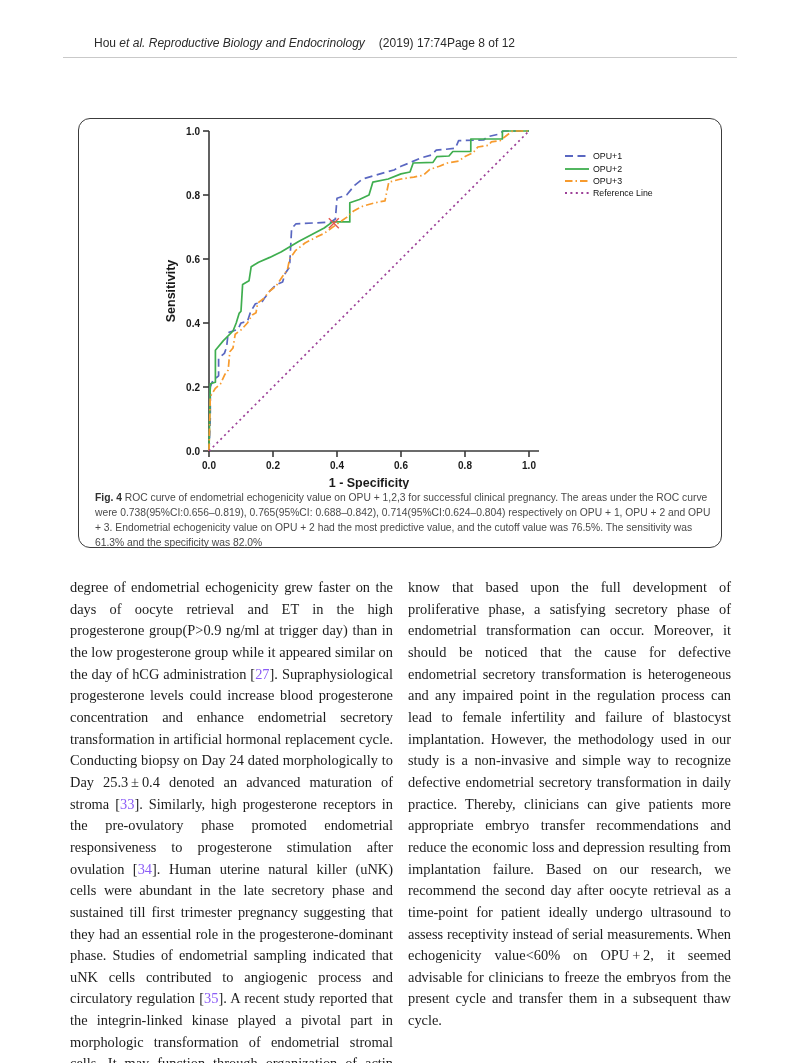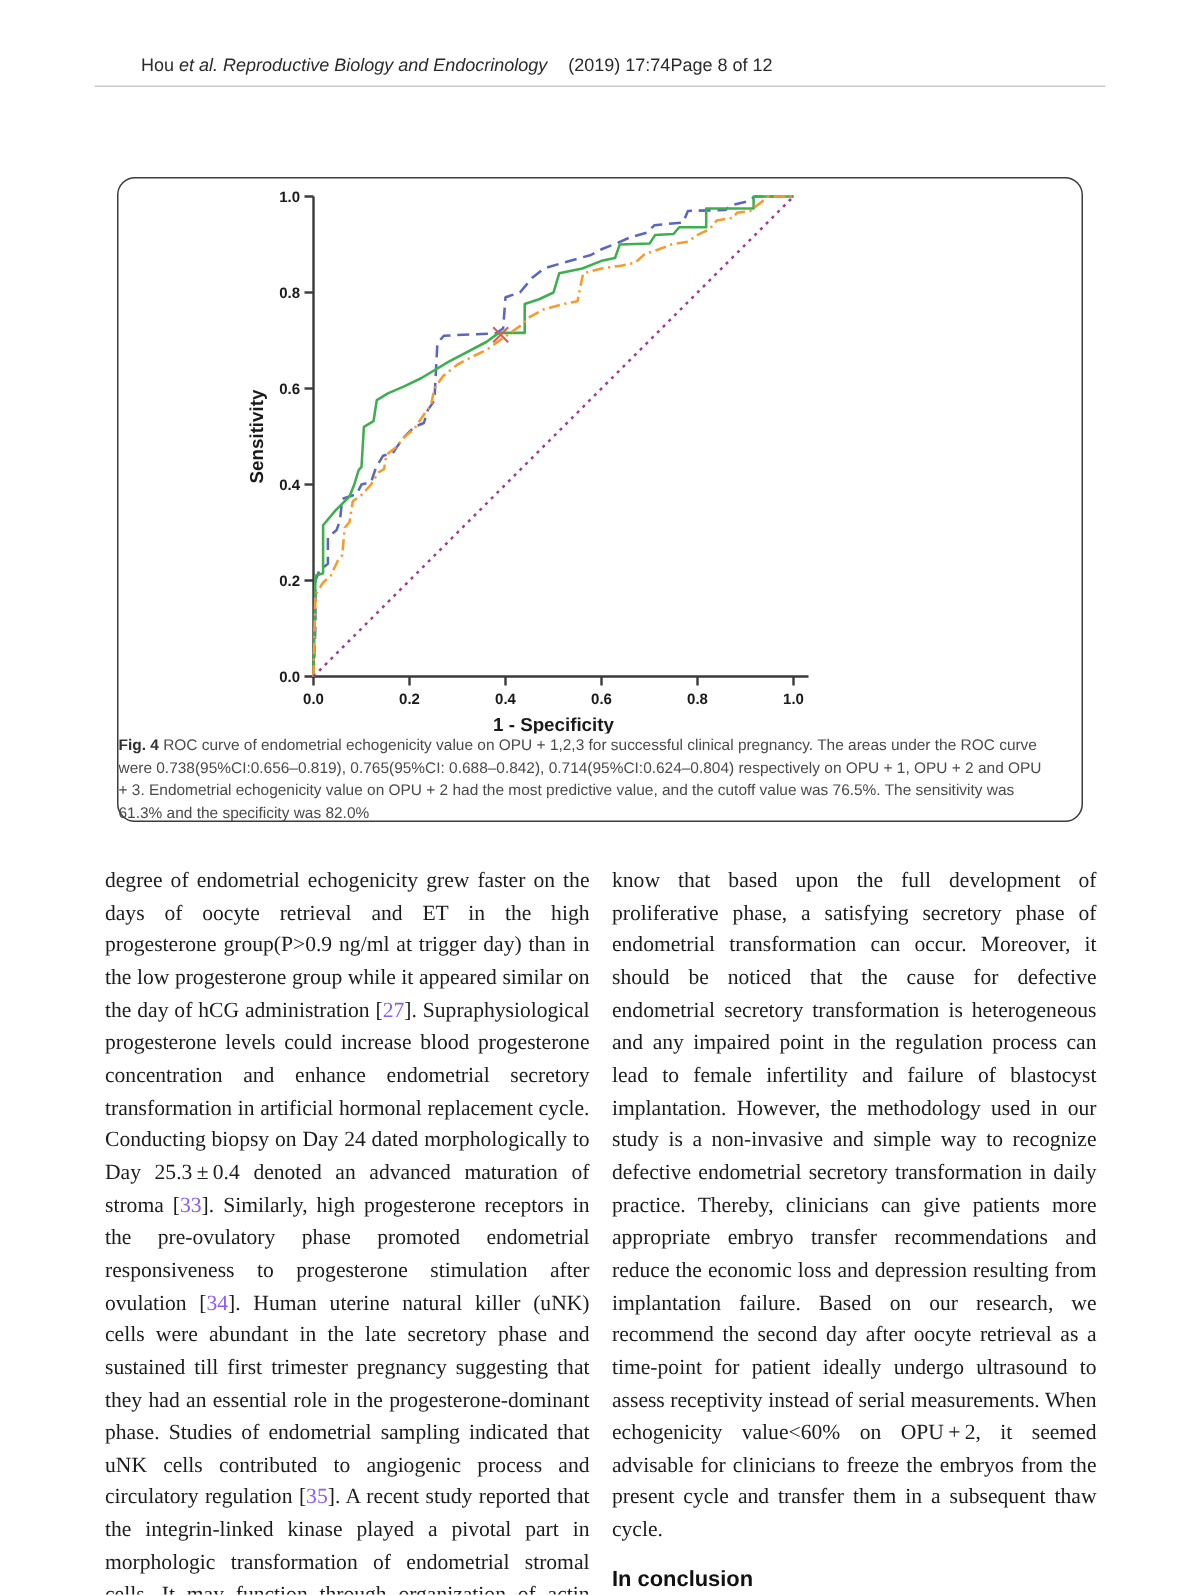--- a/index.html
+++ b/index.html
@@ -23,21 +23,21 @@
   .figure-panel { position:absolute; left:78px; top:118px; width:644px; height:430px;
     box-sizing:border-box; border:1.5px solid #3c3c3c; border-radius:12px; background:#fff; }
   #roc-svg { position:absolute; left:0; top:0; }
   #roc-svg text { font-family:"Liberation Sans", sans-serif; fill:#1a1a1a; }
 
   .legend { position:absolute; left:486px; top:31px; }
   .lg-item { display:flex; align-items:center; height:12.4px; }
   .lg-item svg { margin-right:4px; flex:0 0 auto; }
   .lg-item .lg-label { font-size:8.8px; color:#111; white-space:nowrap; }
 
-  .caption { position:absolute; left:0; top:372px; width:624px; margin:0;
+  .caption { position:absolute; left:16px; top:372px; width:624px; margin:0;
     font-size:10.3px; line-height:14.9px; color:#4a4a4a; text-align:left; }
   .caption b { color:#303030; }
 
   
   .col { position:absolute; top:577px; width:323px;
     font-family:"Liberation Serif", serif; font-size:14.4px; line-height:21.65px;
     text-align:justify; color:#1c1c1c; }
   #col1 { left:70px; }
   #col2 { left:408px; }
   .col p { margin:0; }
@@ -93,26 +93,51 @@
         <text x="290" y="368" text-anchor="middle" font-size="12.5" font-weight="bold">1 - Specificity</text>
         <polyline points="130.0,332.0 131.3,298.4 131.3,268.0 133.8,261.6 139.6,256.8 139.6,239.2 145.4,234.4 147.6,228.0 149.2,213.6 158.8,210.4 162.0,204.0 168.4,202.4 171.6,192.8 176.4,184.8 182.8,183.2 186.0,178.4 190.8,172.0 197.2,165.6 203.6,163.0 206.2,154.4 210.6,148.0 212.6,109.6 217.0,104.8 251.6,103.2 256.4,100.0 258.0,79.2 267.6,76.0 275.6,66.4 283.6,60.0 296.4,56.2 307.6,53.0 315.0,51.0 322.0,47.2 331.6,43.4 341.2,39.2 352.4,36.0 357.2,31.2 376.4,29.3 379.6,21.6 404.6,21.0 408.4,17.8 419.6,15.2 424.4,12.0 450.0,12.0" fill="none" stroke="#5a67c1" stroke-width="1.7" stroke-linejoin="round" stroke-linecap="butt" stroke-dasharray="8 4.5"></polyline>
         <polyline points="130.0,332.0 131.3,264.8 136.4,263.2 136.4,231.2 144.4,221.6 154.0,212.0 157.2,204.0 160.1,194.4 162.0,192.2 163.6,165.6 170.0,161.8 172.2,147.7 179.6,143.2 190.8,138.4 202.0,133.0 219.6,122.4 245.2,109.0 253.5,102.9 270.8,102.9 270.8,83.7 280.4,80.5 290.0,76.0 293.8,63.2 309.2,60.0 322.0,54.9 331.0,53.0 334.2,44.0 354.0,43.4 357.8,37.6 370.0,37.0 373.8,32.5 391.8,32.5 391.8,20.0 423.4,20.0 423.4,12.0 450.0,12.0" fill="none" stroke="#3fae4f" stroke-width="1.7" stroke-linejoin="round" stroke-linecap="butt"></polyline>
         <polyline points="130.0,332.0 131.3,277.6 136.4,269.3 141.5,264.8 146.0,255.2 149.2,251.0 150.8,232.8 154.0,229.0 156.2,215.2 162.0,211.0 168.4,204.0 173.2,196.0 177.0,193.8 178.6,184.2 184.4,179.7 190.8,172.0 197.2,166.9 203.6,157.3 208.4,150.9 210.6,140.0 216.4,131.7 226.0,124.0 235.6,118.9 245.2,114.4 254.8,107.4 261.2,102.9 267.6,98.4 274.6,92.0 283.6,87.2 296.4,83.7 306.0,81.8 307.9,72.2 309.8,63.2 322.0,60.0 334.8,58.1 344.4,56.2 350.8,50.4 360.4,47.2 368.4,44.0 379.6,42.1 386.0,37.6 394.0,33.8 398.8,28.0 410.0,26.1 412.2,22.9 421.2,21.6 427.6,16.5 433.4,12.0 450.0,12.0" fill="none" stroke="#f79b2e" stroke-width="1.7" stroke-linejoin="round" stroke-linecap="butt" stroke-dasharray="7.5 3 1.5 3"></polyline>
         <polyline points="130.0,332.0 450.0,12.0" fill="none" stroke="#9c3f97" stroke-width="1.7" stroke-linejoin="round" stroke-linecap="butt" stroke-dasharray="2 3.4"></polyline>
         <g stroke="#e4584f" stroke-width="1.4">
           <line x1="249.8" y1="99.16000000000003" x2="259.8" y2="109.16000000000003"></line>
           <line x1="249.8" y1="109.16000000000003" x2="259.8" y2="99.16000000000003"></line>
         </g>
       </svg>
+    <div class="legend" id="legend">
+        <div class="lg-item">
+          <svg width="24" height="8">
+            <line x1="0" y1="4" x2="24" y2="4" stroke="#5a67c1" stroke-width="1.8" stroke-dasharray="8 4.5"></line>
+          </svg>
+          <span class="lg-label">OPU+1</span>
+        </div>
+        <div class="lg-item">
+          <svg width="24" height="8">
+            <line x1="0" y1="4" x2="24" y2="4" stroke="#3fae4f" stroke-width="1.8"></line>
+          </svg>
+          <span class="lg-label">OPU+2</span>
+        </div>
+        <div class="lg-item">
+          <svg width="24" height="8">
+            <line x1="0" y1="4" x2="24" y2="4" stroke="#f79b2e" stroke-width="1.8" stroke-dasharray="7.5 3 1.5 3"></line>
+          </svg>
+          <span class="lg-label">OPU+3</span>
+        </div>
+        <div class="lg-item">
+          <svg width="24" height="8">
+            <line x1="0" y1="4" x2="24" y2="4" stroke="#9c3f97" stroke-width="1.8" stroke-dasharray="2 3.4"></line>
+          </svg>
+          <span class="lg-label">Reference Line</span>
+        </div>
+      </div>
     <p class="caption"><b>Fig. 4</b><span> ROC curve of endometrial echogenicity value on OPU + 1,2,3 for successful clinical pregnancy. The areas under the ROC curve were 0.738(95%CI:0.656–0.819), 0.765(95%CI: 0.688–0.842), 0.714(95%CI:0.624–0.804) respectively on OPU + 1, OPU + 2 and OPU + 3. Endometrial echogenicity value on OPU + 2 had the most predictive value, and the cutoff value was 76.5%. The sensitivity was 61.3% and the specificity was 82.0%</span></p>
   </section>
 
   <section class="col" id="col1">
     <p>degree of endometrial echogenicity grew faster on the days of oocyte retrieval and ET in the high progesterone group(P&gt;0.9&nbsp;ng/ml at trigger day) than in the low progesterone group while it appeared similar on the day of hCG administration <span class="cite">[<span class="cite-num">27</span>]</span>. Supraphysiological progesterone levels could increase blood progesterone concentration and enhance endometrial secretory transformation in artificial hormonal replacement cycle. Conducting biopsy on Day 24 dated morphologically to Day 25.3 ± 0.4 denoted an advanced maturation of stroma <span class="cite">[<span class="cite-num">33</span>]</span>. Similarly, high progesterone receptors in the pre-ovulatory phase promoted endometrial responsiveness to progesterone stimulation after ovulation <span class="cite">[<span class="cite-num">34</span>]</span>. Human uterine natural killer (uNK) cells were abundant in the late secretory phase and sustained till first trimester pregnancy suggesting that they had an essential role in the progesterone-dominant phase. Studies of endometrial sampling indicated that uNK cells contributed to angiogenic process and circulatory regulation <span class="cite">[<span class="cite-num">35</span>]</span>. A recent study reported that the integrin-linked kinase played a pivotal part in morphologic transformation of endometrial stromal cells. It may function through organization of actin cytoskeleton or GSK3β signaling pathway . There is no convincing evidence for clinical application emerged from these studies. Apart from the mechanisms outlined above, it is important to</p>
   </section>
 
   <section class="col" id="col2">
     <p>know that based upon the full development of proliferative phase, a satisfying secretory phase of endometrial transformation can occur. Moreover, it should be noticed that the cause for defective endometrial secretory transformation is heterogeneous and any impaired point in the regulation process can lead to female infertility and failure of blastocyst implantation. However, the methodology used in our study is a non-invasive and simple way to recognize defective endometrial secretory transformation in daily practice. Thereby, clinicians can give patients more appropriate embryo transfer recommendations and reduce the economic loss and depression resulting from implantation failure. Based on our research, we recommend the second day after oocyte retrieval as a time-point for patient ideally undergo ultrasound to assess receptivity instead of serial measurements. When echogenicity value&lt;60% on OPU + 2, it seemed advisable for clinicians to freeze the embryos from the present cycle and transfer them in a subsequent thaw cycle.</p>
-    <h2 class="concl">In conclusion</h2>
 
   </section>
 
 </div>
 
 </body></html>

